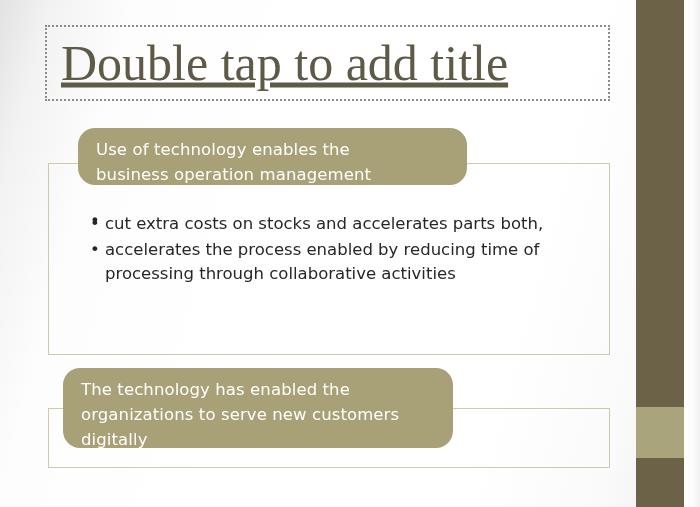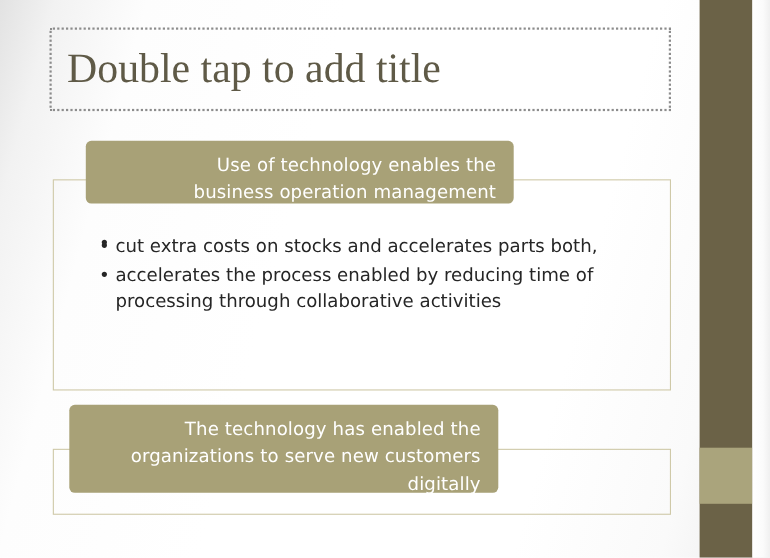--- a/index.html
+++ b/index.html
@@ -57,24 +57,25 @@
     height: 76px;
     border: 2px dotted #8c8c8c;
     box-sizing: border-box;
   }
   .title-text {
     position: absolute;
     left: 14px;
     top: 50%;
     transform: translateY(-50%);
     font-family: "Liberation Serif", "DejaVu Serif", serif;
-    font-size: 38px;
+    font-size: 50px;
     line-height: 1.1;
     color: #5f5a47;
     white-space: nowrap;
+    text-decoration: underline;
   }
 
   
   .content-box {
     position: absolute;
     left: 48px;
     width: 562px;
     box-sizing: border-box;
     border: 1px solid #cfc9a8;
     background: transparent;
@@ -85,28 +86,27 @@
   }
   #box2 {
     top: 408px;
     height: 60px;
   }
 
   
   .chip {
     position: absolute;
     background: #a8a177;
-    border-radius: 5px;
+    border-radius: 17px;
     color: #ffffff;
     box-sizing: border-box;
     padding: 10px 16px 4px 18px;
     font-size: 16.5px;
     line-height: 1.5;
     letter-spacing: 0.1px;
-    text-align: right;
   }
   #chip1 {
     left: 78px;
     top: 128px;
     width: 389px;
     height: 57px;
   }
   #chip2 {
     left: 63px;
     top: 368px;

